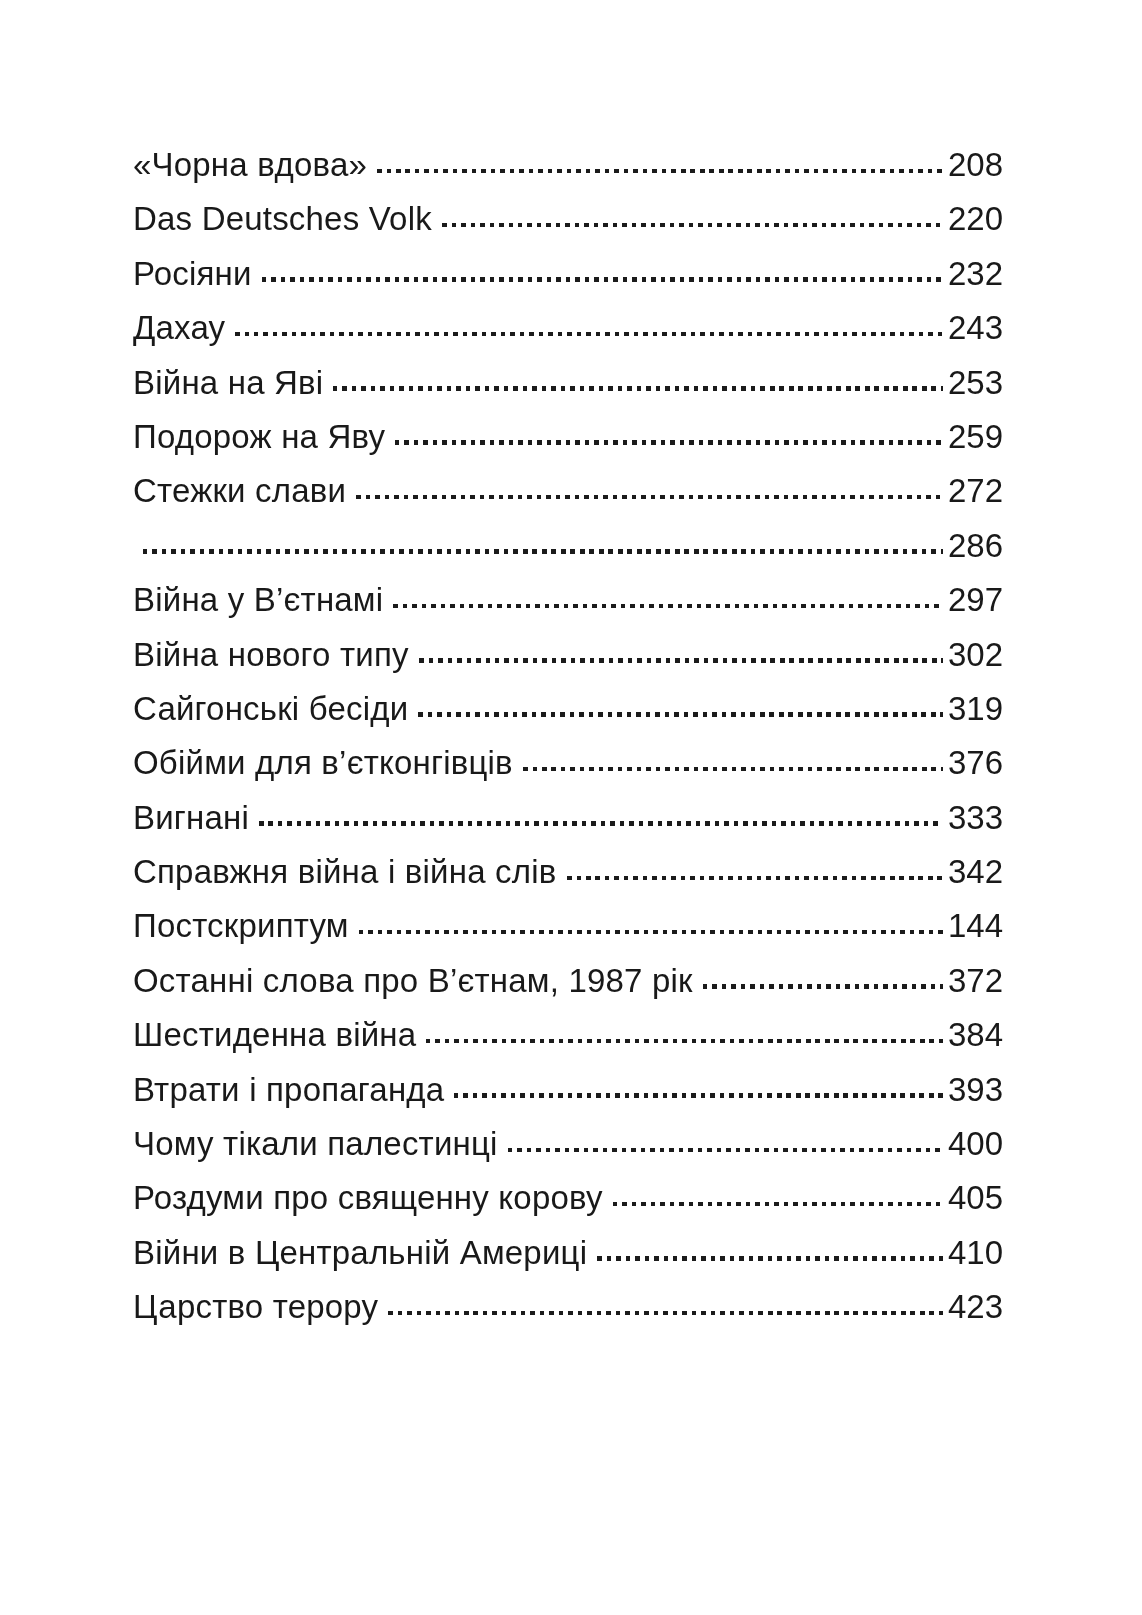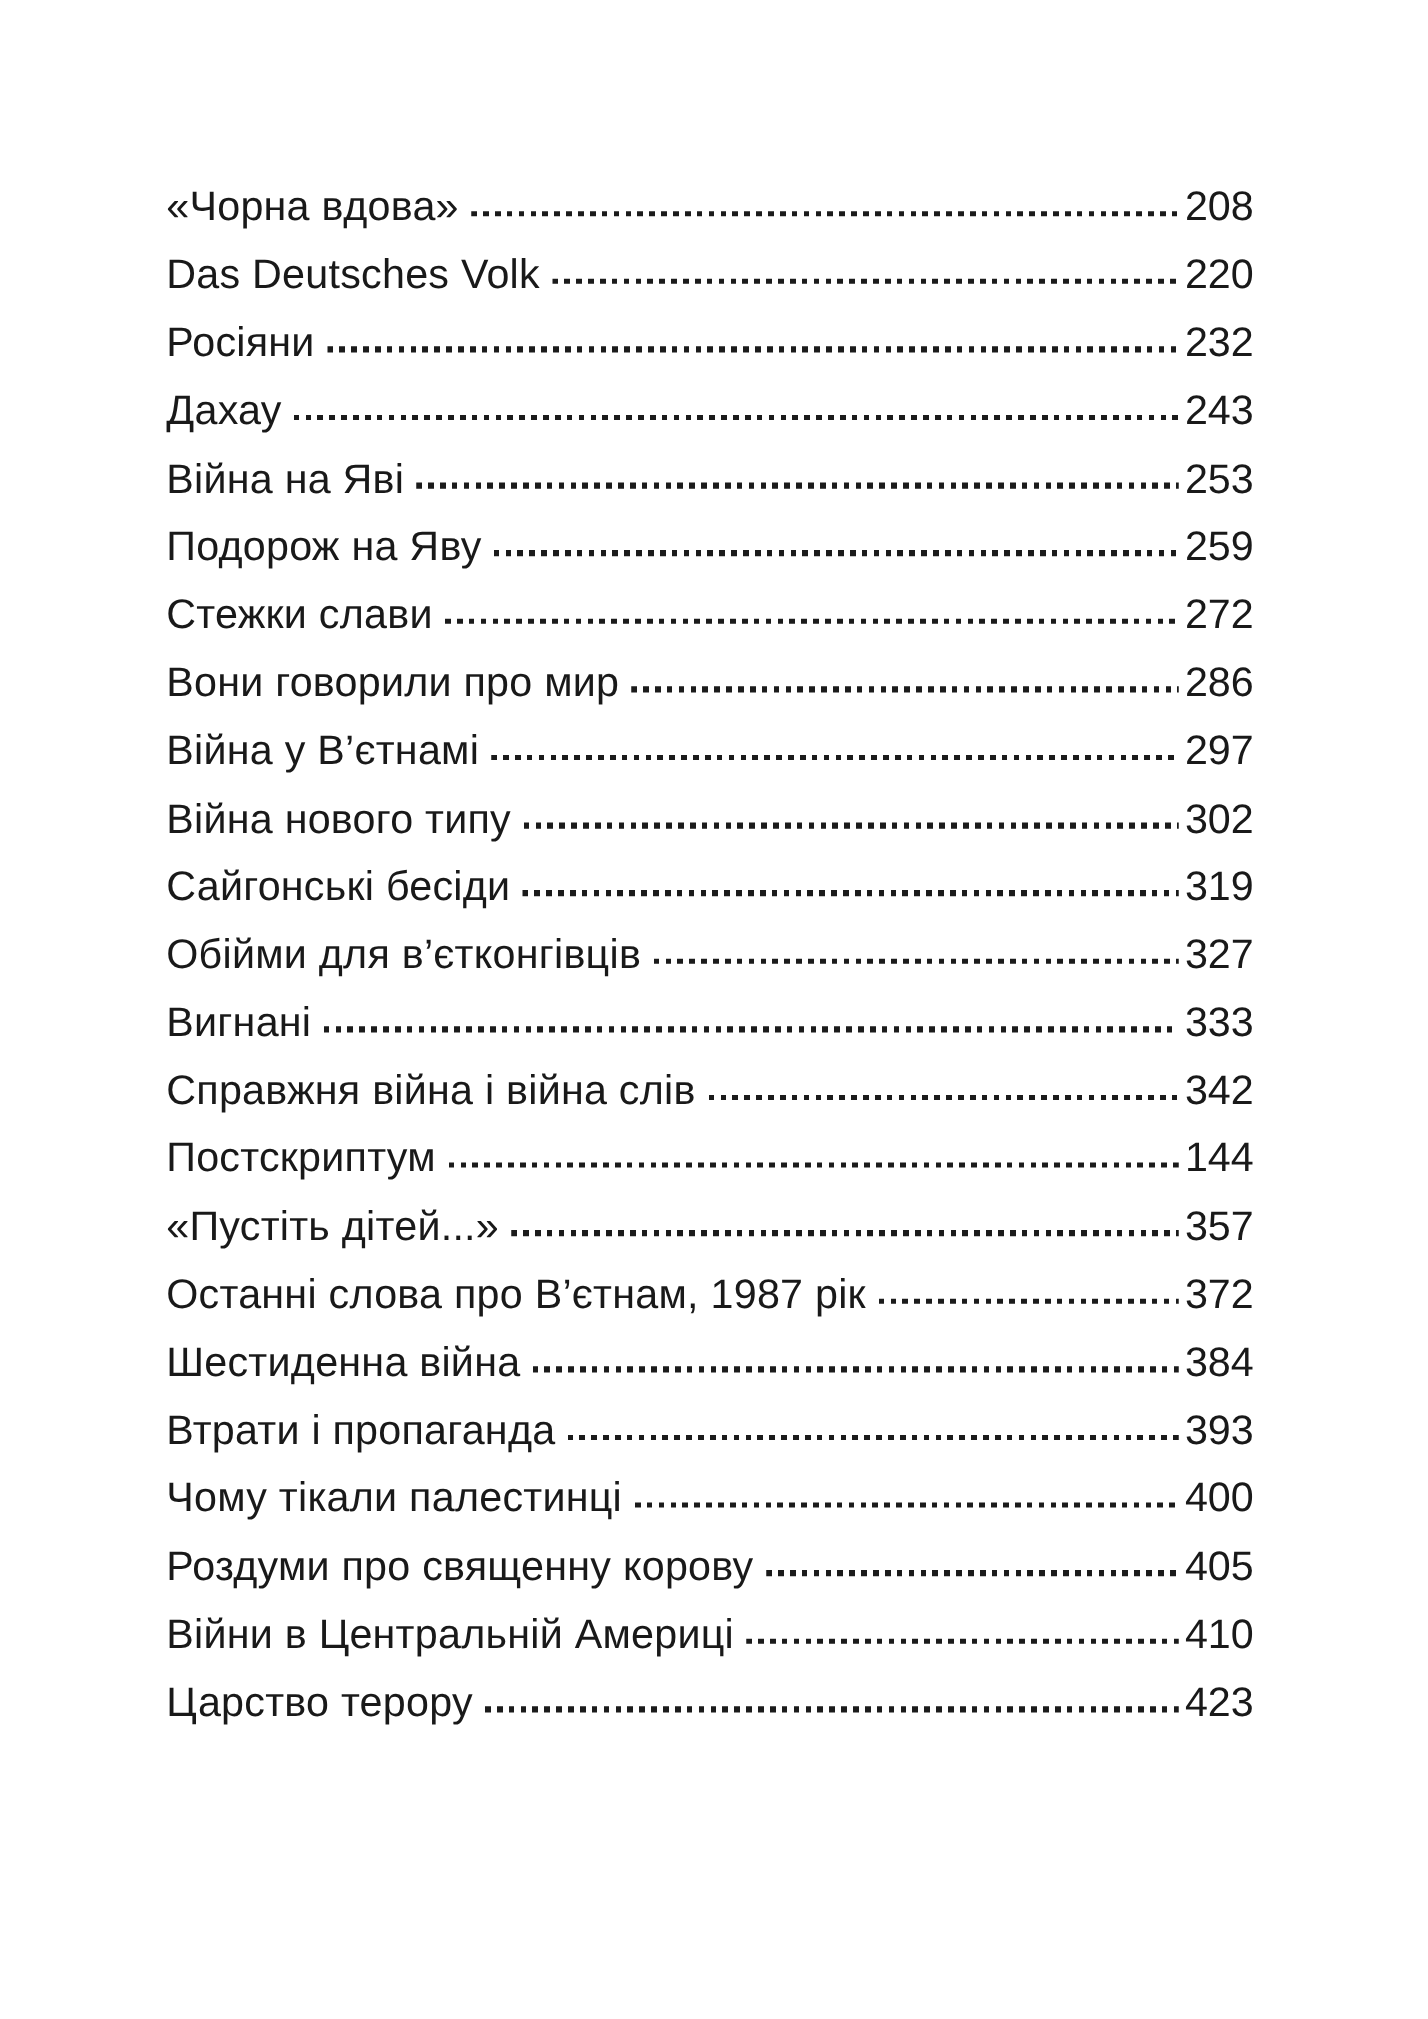--- a/index.html
+++ b/index.html
@@ -98,21 +98,20 @@
         <span class="pagenum">259</span>
       </div>
 
       <div class="row">
         <span class="title">Стежки слави</span>
         <span class="leader"></span>
         <span class="pagenum">272</span>
       </div>
 
       <div class="row">
-        <span class="title">Вони говорили про мир</span>
         <span class="leader"></span>
         <span class="pagenum">286</span>
       </div>
 
       <div class="row">
         <span class="title">Війна у В’єтнамі</span>
         <span class="leader"></span>
         <span class="pagenum">297</span>
       </div>
 
@@ -125,46 +124,41 @@
 
       <div class="row">
         <span class="title">Сайгонські бесіди</span>
         <span class="leader"></span>
         <span class="pagenum">319</span>
       </div>
 
       <div class="row">
         <span class="title">Обійми для в’єтконгівців</span>
         <span class="leader"></span>
-        <span class="pagenum">327</span>
+        <span class="pagenum">376</span>
       </div>
 
       <div class="row">
         <span class="title">Вигнані</span>
         <span class="leader"></span>
         <span class="pagenum">333</span>
       </div>
 
       <div class="row">
         <span class="title">Справжня війна і війна слів</span>
         <span class="leader"></span>
         <span class="pagenum">342</span>
       </div>
 
       <div class="row">
         <span class="title">Постскриптум</span>
         <span class="leader"></span>
         <span class="pagenum">144</span>
       </div>
 
-      <div class="row">
-        <span class="title">«Пустіть дітей...»</span>
-        <span class="leader"></span>
-        <span class="pagenum">357</span>
-      </div>
 
       <div class="row">
         <span class="title">Останні слова про В’єтнам, 1987 рік</span>
         <span class="leader"></span>
         <span class="pagenum">372</span>
       </div>
 
       <div class="row">
         <span class="title">Шестиденна війна</span>
         <span class="leader"></span>

